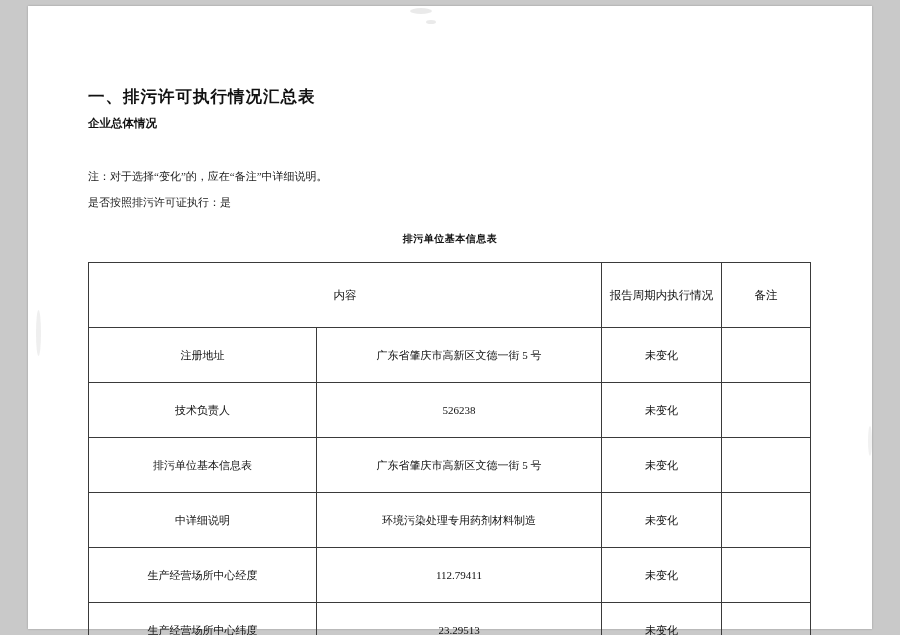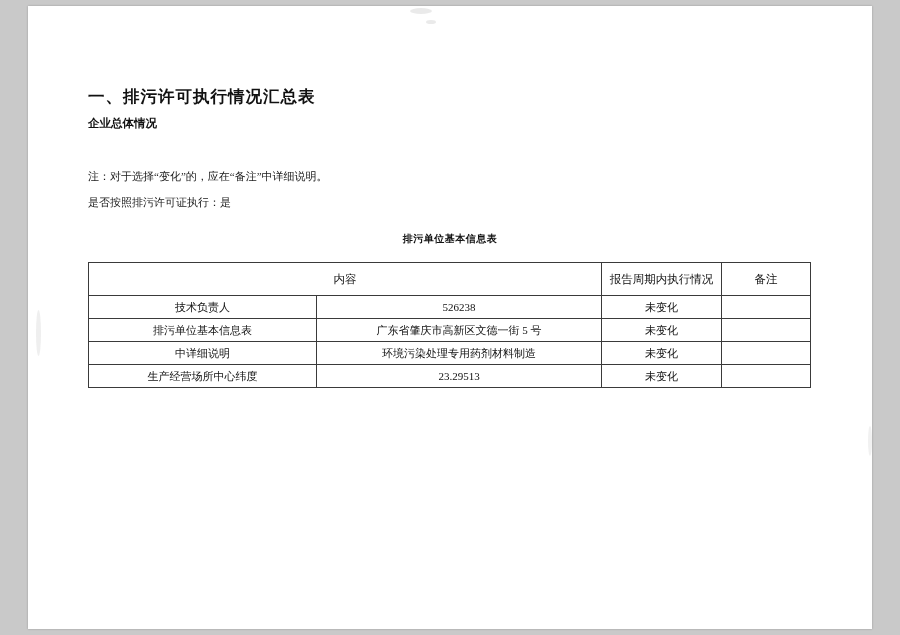--- a/index.html
+++ b/index.html
@@ -73,21 +73,21 @@
     border-collapse: collapse;
     table-layout: fixed;
   }
   table.info td, table.info th {
     border: 1px solid #3a3a3a;
     font-size: 11px;
     font-weight: normal;
     color: #111;
     text-align: center;
     height: 22px;
-    padding: 0 2px;
+    padding: 16px 2px;
     line-height: 22px;
     overflow: hidden;
     white-space: nowrap;
   }
   table.info tr.head td {
     height: 32px;
     line-height: 32px;
     font-size: 11.5px;
   }
   .col-label { width: 228px; }
@@ -128,38 +128,50 @@
         <col class="col-status">
         <col class="col-remark">
       </colgroup>
       <tbody>
         <tr class="head">
           <td colspan="2">内容</td>
           <td>报告周期内执行情况</td>
           <td>备注</td>
         </tr>
         <tr>
+          <td>注册地址</td>
+          <td>广东省肇庆市高新区文德一街 5 号</td>
+          <td>未变化</td>
+          <td></td>
+        </tr>
+        <tr>
           <td>技术负责人</td>
           <td>526238</td>
           <td>未变化</td>
           <td></td>
         </tr>
         <tr>
           <td>排污单位基本信息表</td>
           <td>广东省肇庆市高新区文德一街 5 号</td>
           <td>未变化</td>
           <td></td>
         </tr>
         <tr>
           <td>中详细说明</td>
           <td>环境污染处理专用药剂材料制造</td>
           <td>未变化</td>
           <td></td>
         </tr>
         <tr>
+          <td>生产经营场所中心经度</td>
+          <td>112.79411</td>
+          <td>未变化</td>
+          <td></td>
+        </tr>
+        <tr>
           <td>生产经营场所中心纬度</td>
           <td>23.29513</td>
           <td>未变化</td>
           <td></td>
         </tr>
       </tbody>
     </table>
   </div>
 </div>
 

